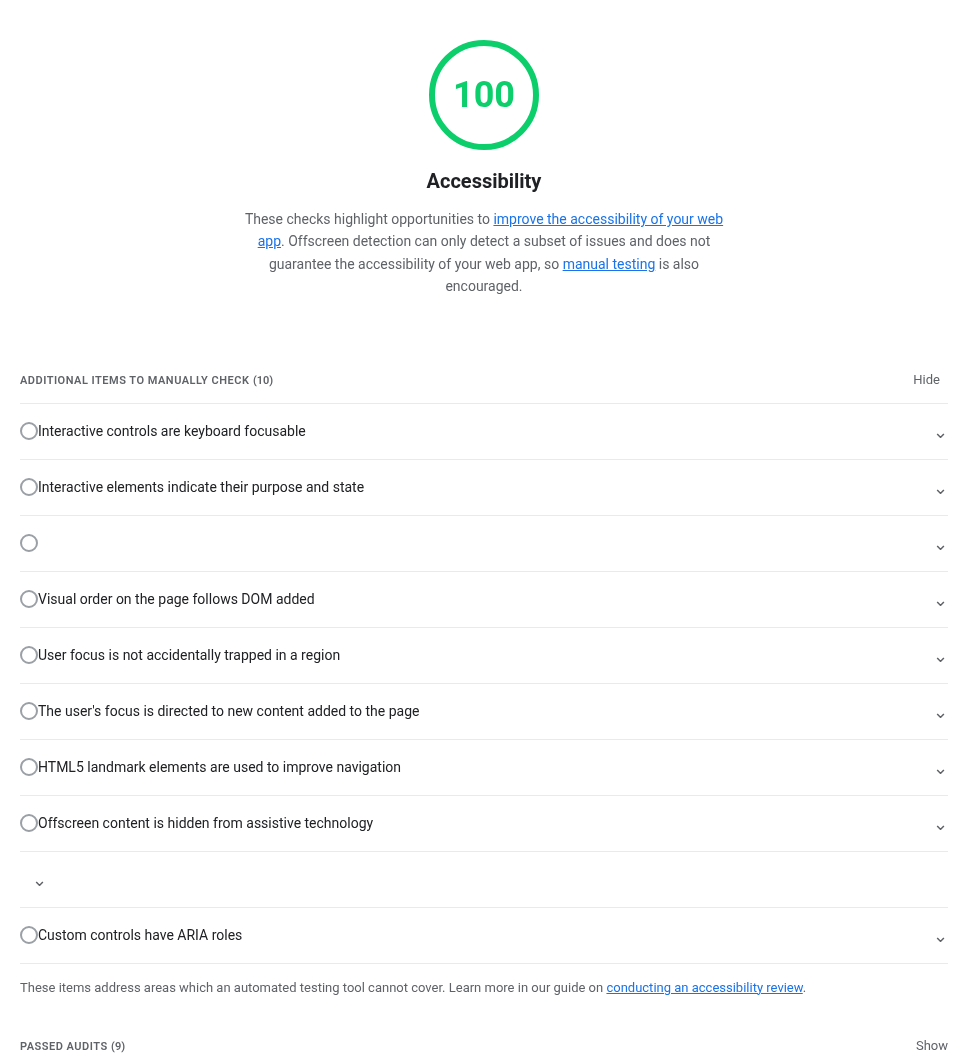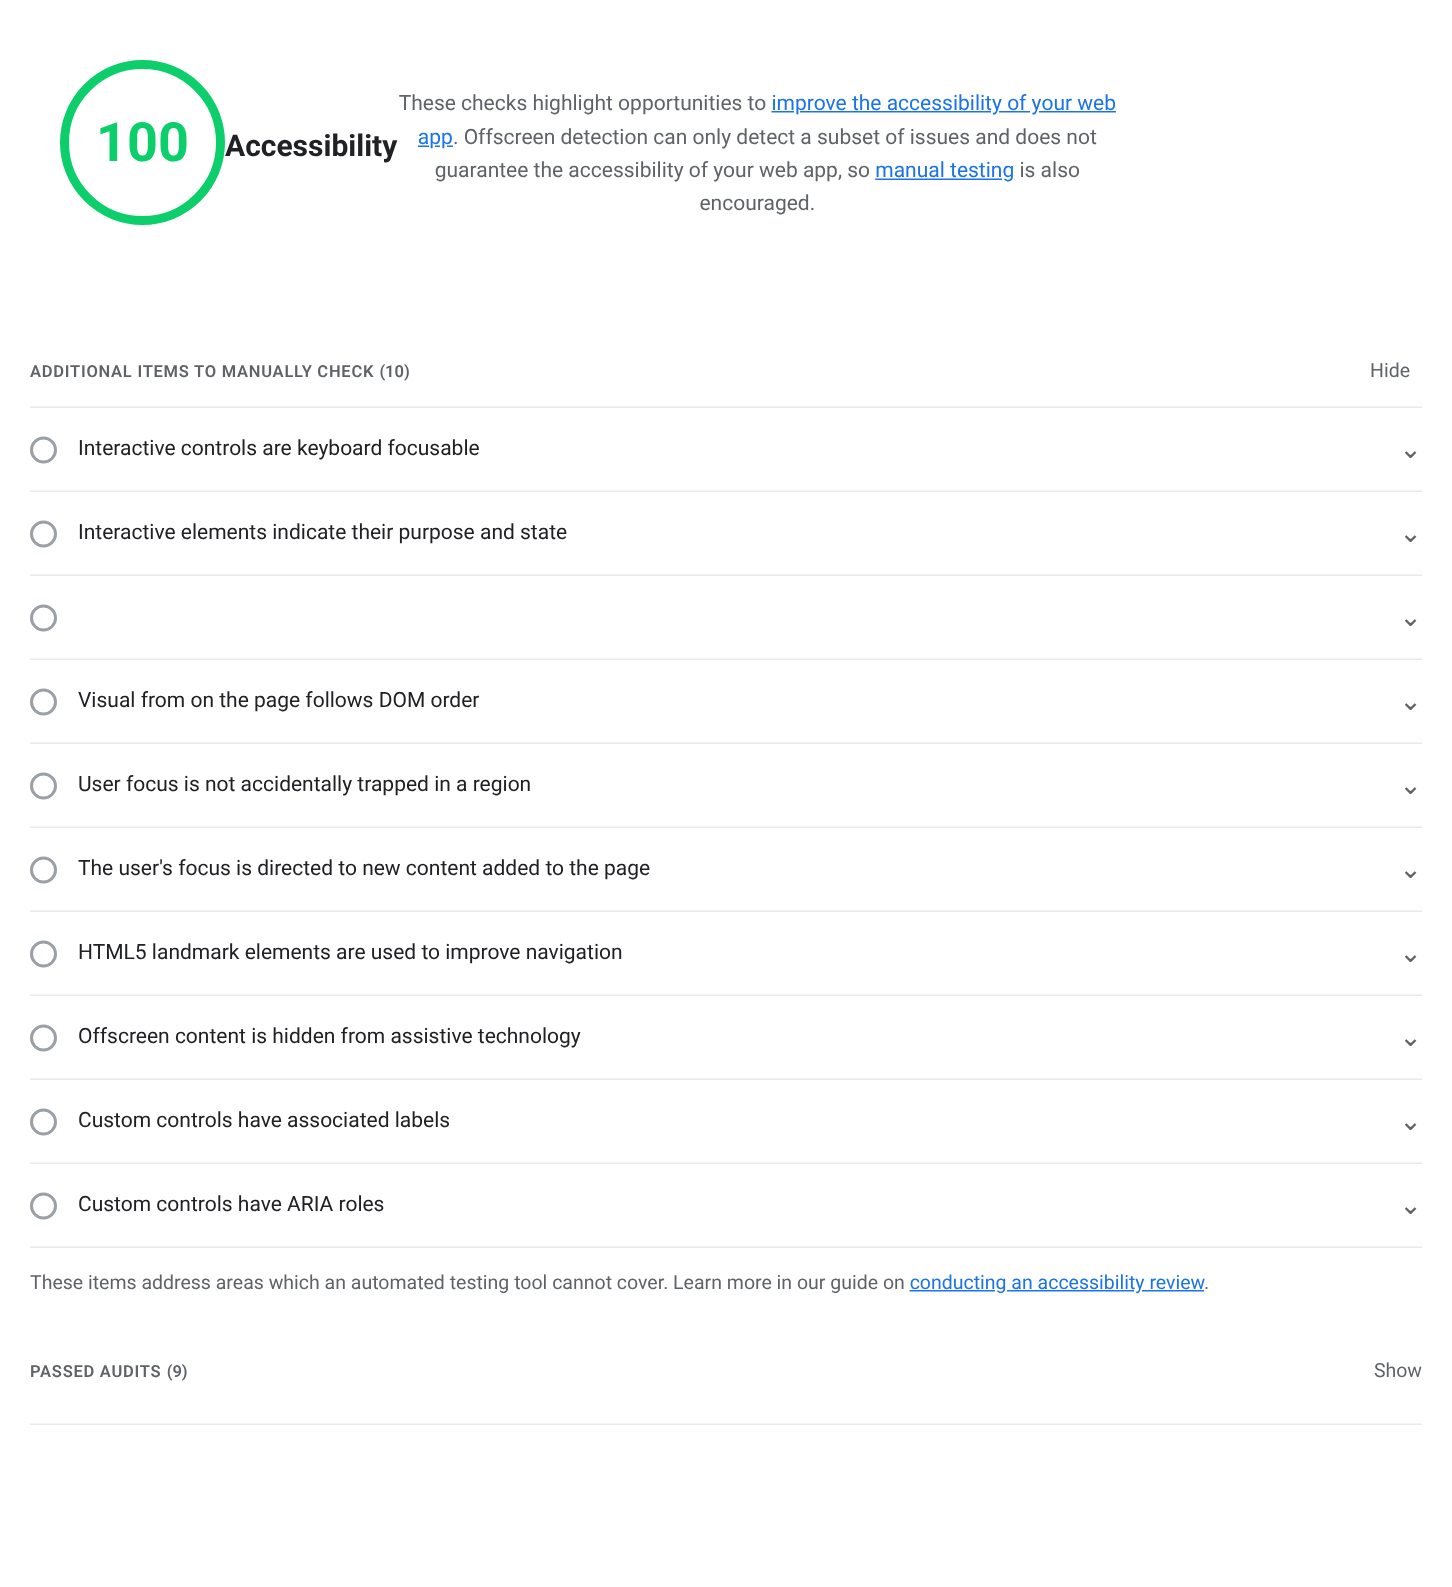--- a/index.html
+++ b/index.html
@@ -18,21 +18,21 @@
 
     .page-wrapper {
       max-width: 968px;
       margin: 0 auto;
       padding: 0 20px;
     }
 
     
     .score-section {
       display: flex;
-      flex-direction: row;
+      flex-direction: column;
       align-items: center;
       padding: 40px 20px 30px;
     }
 
     .score-circle {
       width: 110px;
       height: 110px;
       border-radius: 50%;
       border: 6px solid #0cce6b;
       display: flex;
@@ -114,21 +114,20 @@
       cursor: pointer;
     }
 
     .audit-item:last-child {
       border-bottom: none;
     }
 
     .audit-item-left {
       display: flex;
       align-items: center;
-      gap: 14px;
       flex: 1;
     }
 
     .audit-circle {
       width: 18px;
       height: 18px;
       border-radius: 50%;
       border: 2px solid #9aa0a6;
       flex-shrink: 0;
     }
@@ -243,21 +242,21 @@
       <div class="audit-item">
         <div class="audit-item-left">
           <div class="audit-circle"></div>
         </div>
         <span class="chevron-icon">⌄</span>
       </div>
 
       <div class="audit-item">
         <div class="audit-item-left">
           <div class="audit-circle"></div>
-          <span class="audit-label">Visual from on the page follows DOM order</span>
+          <span class="audit-label">Visual order on the page follows DOM added</span>
         </div>
         <span class="chevron-icon">⌄</span>
       </div>
 
       <div class="audit-item">
         <div class="audit-item-left">
           <div class="audit-circle"></div>
           <span class="audit-label">User focus is not accidentally trapped in a region</span>
         </div>
         <span class="chevron-icon">⌄</span>
@@ -281,24 +280,20 @@
 
       <div class="audit-item">
         <div class="audit-item-left">
           <div class="audit-circle"></div>
           <span class="audit-label">Offscreen content is hidden from assistive technology</span>
         </div>
         <span class="chevron-icon">⌄</span>
       </div>
 
       <div class="audit-item">
-        <div class="audit-item-left">
-          <div class="audit-circle"></div>
-          <span class="audit-label">Custom controls have associated labels</span>
-        </div>
         <span class="chevron-icon">⌄</span>
       </div>
 
       <div class="audit-item">
         <div class="audit-item-left">
           <div class="audit-circle"></div>
           <span class="audit-label">Custom controls have ARIA roles</span>
         </div>
         <span class="chevron-icon">⌄</span>
       </div>

